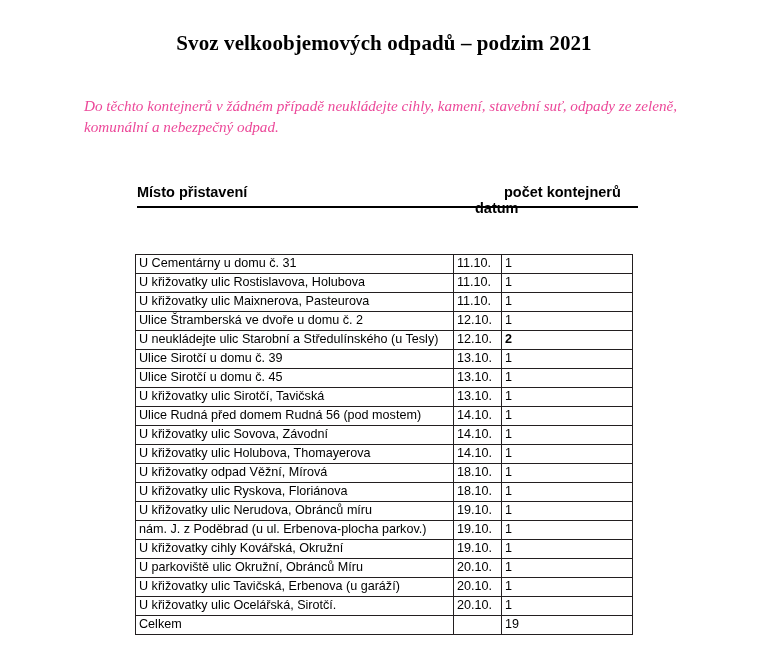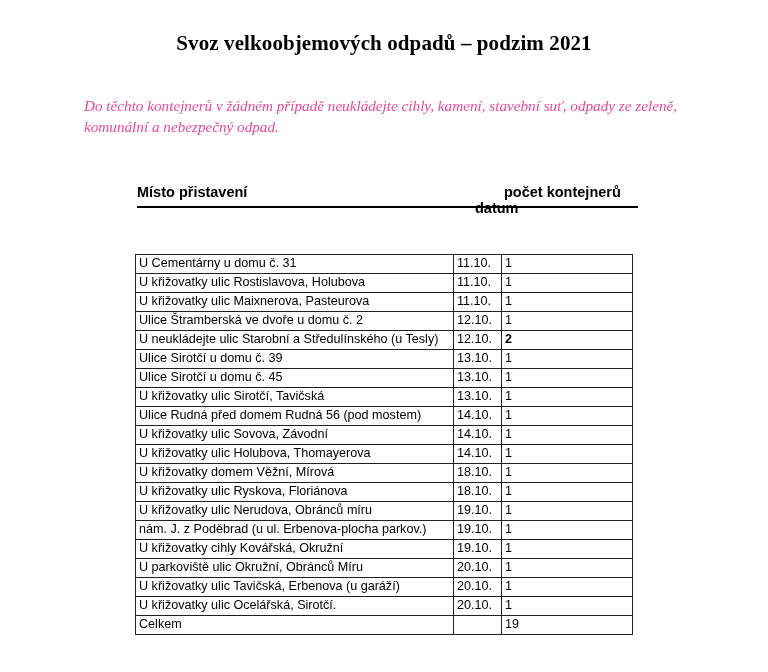--- a/index.html
+++ b/index.html
@@ -176,21 +176,21 @@
           <td class="cell-place">U křižovatky ulic Sovova, Závodní</td>
           <td class="cell-date">14.10.</td>
           <td class="cell-count">1</td>
         </tr>
         <tr>
           <td class="cell-place">U křižovatky ulic Holubova, Thomayerova</td>
           <td class="cell-date">14.10.</td>
           <td class="cell-count">1</td>
         </tr>
         <tr>
-          <td class="cell-place">U křižovatky domem Věžní, Mírová</td>
+          <td class="cell-place">U křižovatky odpad Věžní, Mírová</td>
           <td class="cell-date">18.10.</td>
           <td class="cell-count">1</td>
         </tr>
         <tr>
           <td class="cell-place">U křižovatky ulic Ryskova, Floriánova</td>
           <td class="cell-date">18.10.</td>
           <td class="cell-count">1</td>
         </tr>
         <tr>
           <td class="cell-place">U křižovatky ulic Nerudova, Obránců míru</td>

